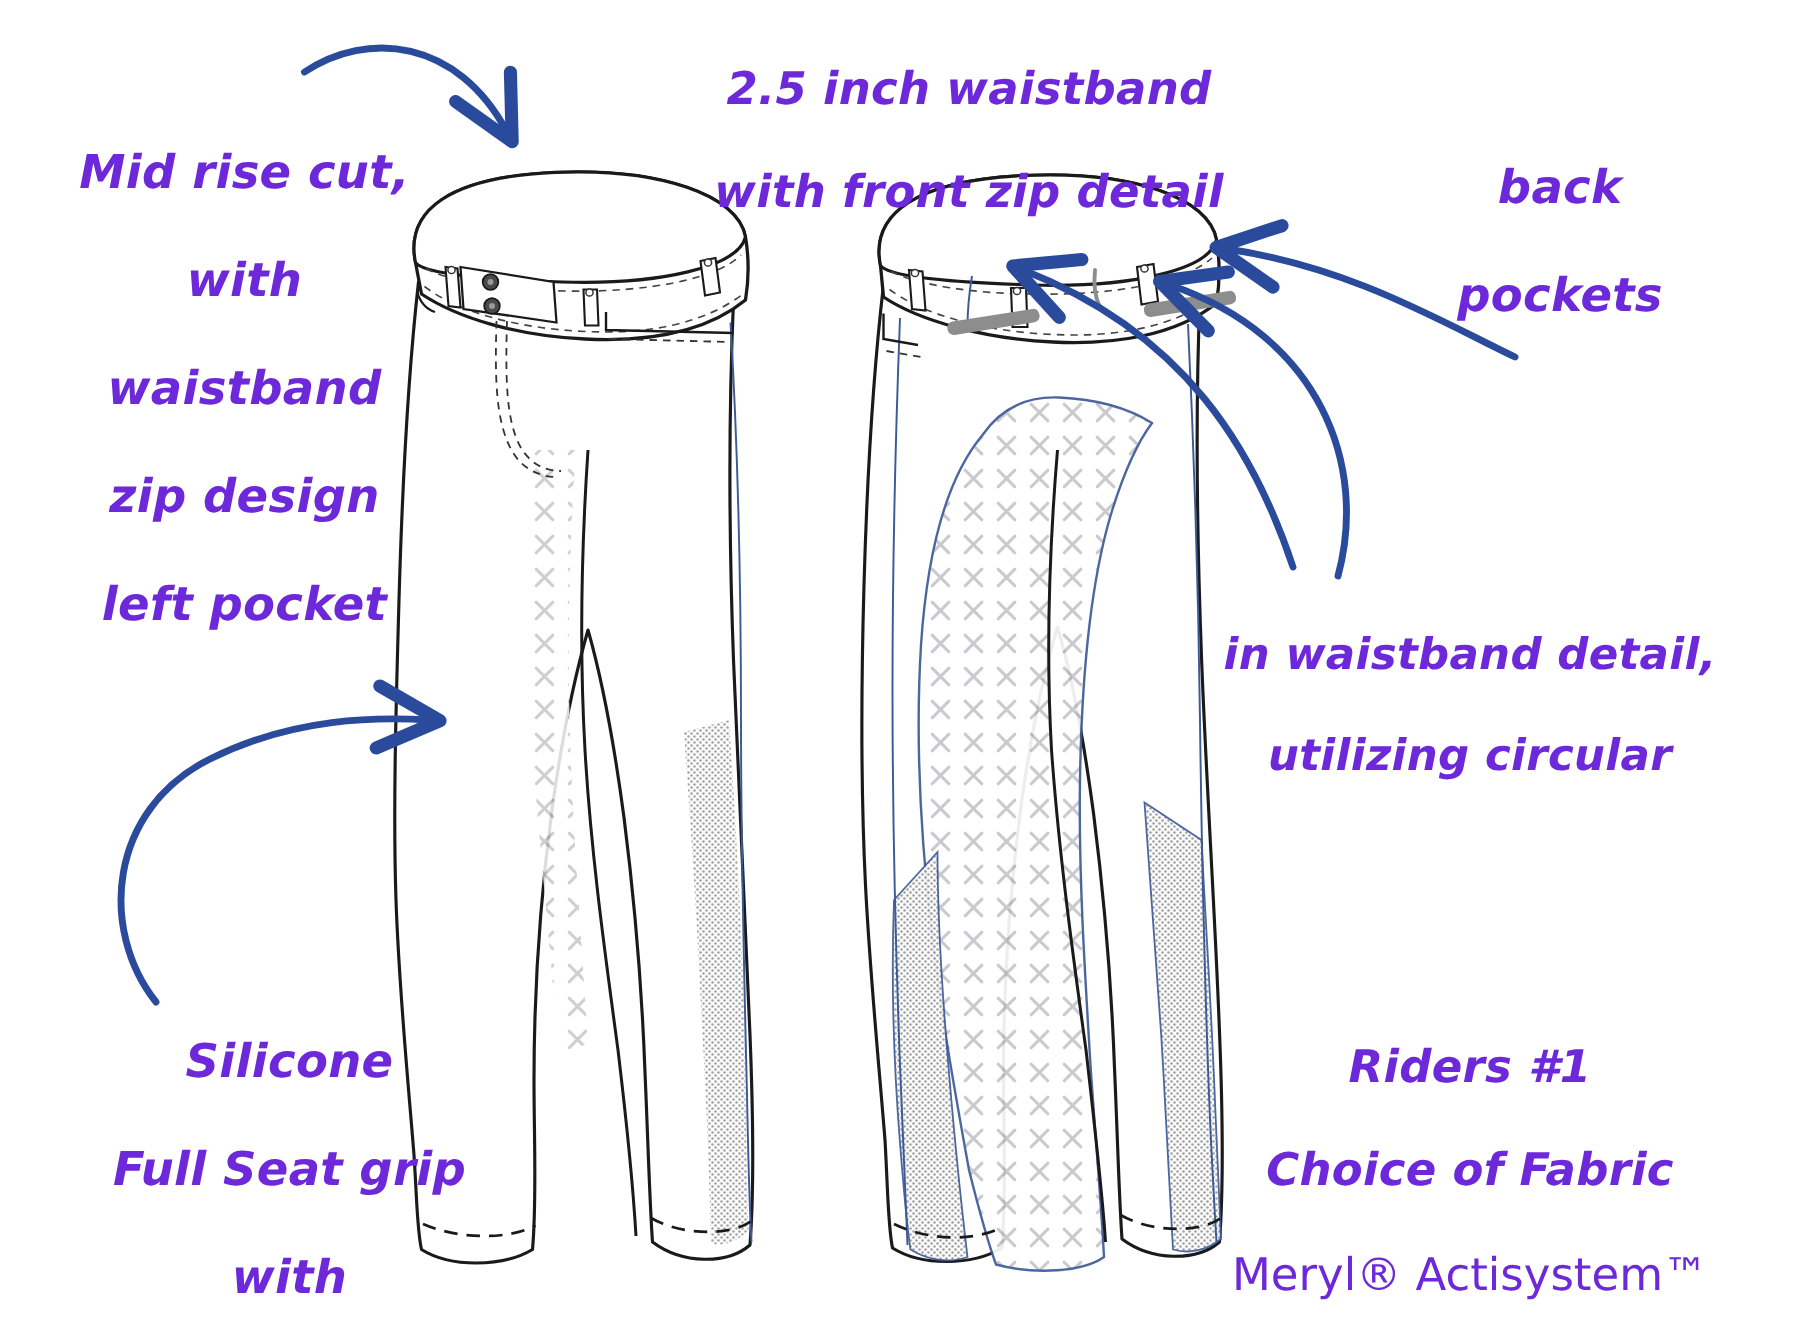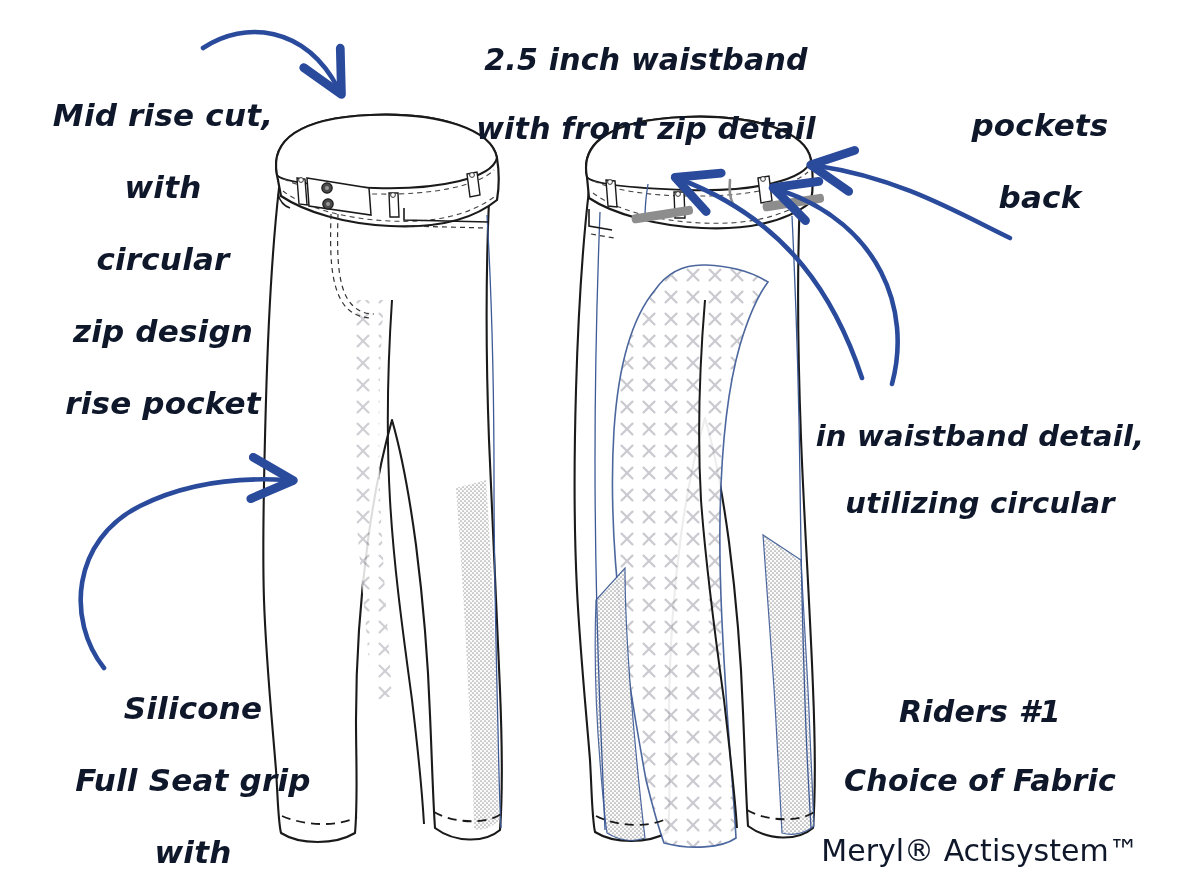--- a/index.html
+++ b/index.html
@@ -19,21 +19,21 @@
     overflow: hidden;
   }
   #artboard {
     position: absolute;
     left: 0; top: 0;
     width: 1200px;
     height: 883px;
   }
   .anno {
     position: absolute;
-    color: #0f172a;
+    color: #6d28d9;
     font-family: "DejaVu Sans", sans-serif;
     font-style: italic;
     font-weight: 600;
     line-height: 1.16;
     text-align: center;
     white-space: pre-line;
     letter-spacing: 0.2px;
     -webkit-font-smoothing: antialiased;
   }
   .anno .ln { display: block; }
@@ -237,33 +237,33 @@
 
       <path d="M892,384 C912,310 880,224 780,190" marker-end="url(#arrowHead)"></path>
 
       <path d="M862,378 C836,300 790,222 682,180" marker-end="url(#arrowHead)"></path>
     </g>
   </svg>
 
   <div class="anno" id="anno-midrise">
     <span class="ln">Mid rise cut,</span>
     <span class="ln">with</span>
-    <span class="ln">circular</span>
+    <span class="ln">waistband</span>
     <span class="ln">zip design</span>
-    <span class="ln">rise pocket</span>
+    <span class="ln">left pocket</span>
   </div>
 
   <div class="anno" id="anno-waistband">
     <span class="ln">2.5 inch waistband</span>
     <span class="ln">with front zip detail</span>
   </div>
 
   <div class="anno" id="anno-faux">
+    <span class="ln">back</span>
     <span class="ln">pockets</span>
-    <span class="ln">back</span>
   </div>
 
   <div class="anno" id="anno-break">
     <span class="ln">in waistband detail,</span>
     <span class="ln">utilizing circular</span>
   </div>
 
   <div class="anno" id="anno-silicone">
     <span class="ln">Silicone</span>
     <span class="ln">Full Seat grip</span>

